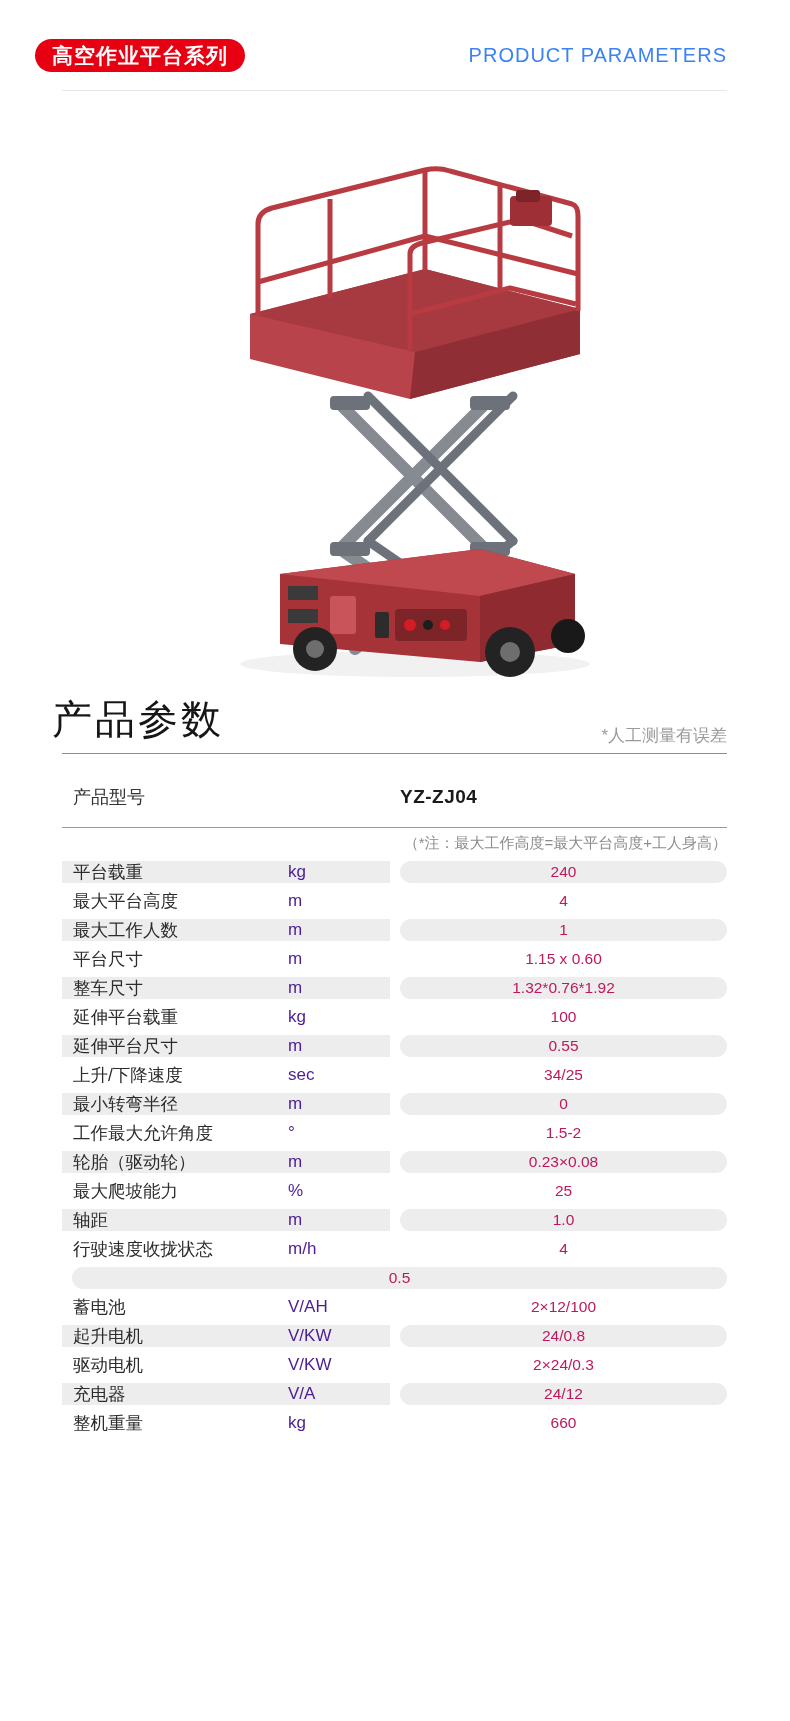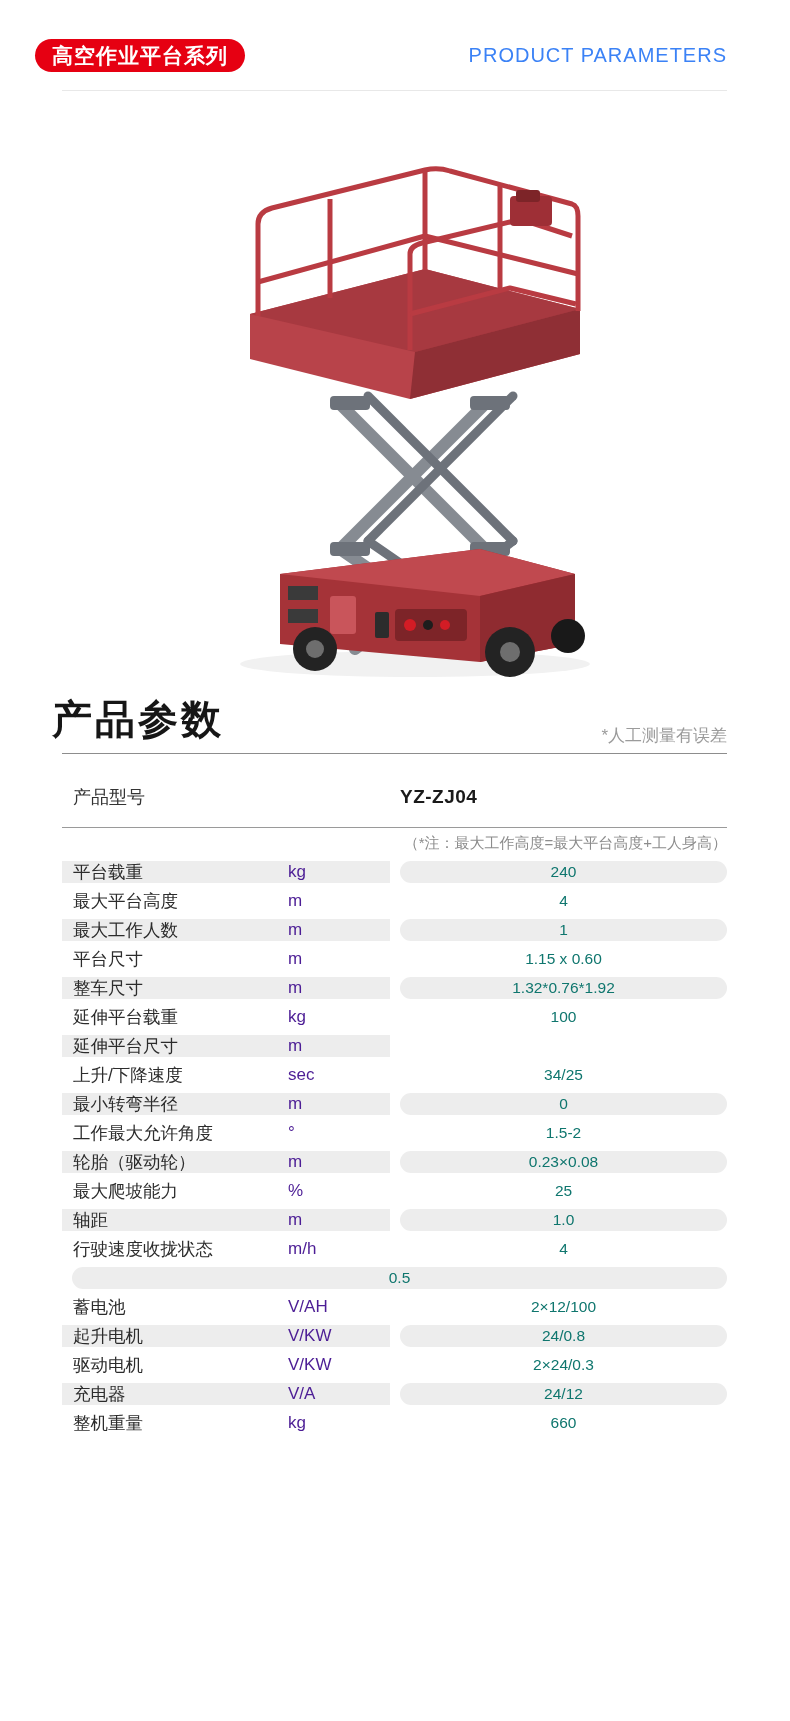--- a/index.html
+++ b/index.html
@@ -12,40 +12,40 @@
     display:flex;justify-content:space-between;align-items:center;text-align:center;}
   .badge{background:#e60012;color:#fff;font-size:21px;font-weight:bold;
     padding:6px 17px;border-radius:19px;line-height:1;letter-spacing:1px;}
   .hdr-right{color:#3b82f6;font-size:20px;letter-spacing:1px;}
   .header-divider{position:absolute;top:90px;left:62px;right:63px;
     border-top:1px solid #e8e8e8;}
   
   .figure-wrap{position:absolute;top:104px;left:0;width:790px;text-align:center;}
   
   .section-title{position:absolute;left:52px;top:692px;font-size:40px;
-    font-weight:bold;color:#161616;letter-spacing:3px;}
+    font-weight:normal;color:#161616;letter-spacing:3px;}
   .measure-note{position:absolute;right:63px;top:724px;color:#9b9b9b;font-size:17px;margin-left:20px;}
   .divider-strong{position:absolute;top:753px;left:62px;right:63px;border-top:1px solid #8d8d8d;}
   .divider-light{position:absolute;top:827px;left:62px;right:63px;border-top:1px solid #9a9a9a;}
   
   .model-row{position:absolute;top:780px;left:62px;width:665px;height:34px;display:flex;}
   .model-row .m-left{width:328px;display:flex;align-items:center;}
   .model-label{padding-left:11px;font-size:18px;color:#333;}
   .model-row .m-right{flex:1;margin-left:10px;display:flex;align-items:center;justify-content:flex-start;}
   .model-value{font-size:19px;font-weight:bold;color:#1a1a1a;letter-spacing:.5px;}
   .table-note{position:absolute;top:834px;right:63px;color:#8c8c8c;font-size:15px;}
   
   .spec-table{position:absolute;top:861px;left:62px;width:665px;}
   .spec-row{display:flex;height:22px;margin-bottom:7px;}
   .cell-left{width:328px;position:relative;display:flex;align-items:center;}
   .spec-label{padding-left:11px;font-size:17.5px;color:#2c2c2c;white-space:nowrap;}
   .spec-unit{position:absolute;left:226px;font-size:17px;color:#4c1d95;}
   .cell-gap{width:10px;}
   .cell-right{flex:1;display:flex;align-items:center;justify-content:center;
-    font-size:15.5px;color:#0f766e;border-radius:16px;}
+    font-size:15.5px;color:#be185d;border-radius:16px;}
   .spec-row.striped .cell-left,.spec-row.striped .cell-right{background:#ededed;}
 </style>
 </head>
 <body>
 
 <div class="header">
   <span class="badge">高空作业平台系列</span>
   <span class="hdr-right">PRODUCT PARAMETERS</span>
 </div>
 <div class="header-divider"></div>
@@ -173,20 +173,21 @@
       </div>
       <div class="cell-gap"></div>
       <div class="cell-right">100</div>
     </div>
     <div class="spec-row striped">
       <div class="cell-left">
         <span class="spec-label">延伸平台尺寸</span>
         <span class="spec-unit">m</span>
       </div>
       <div class="cell-gap"></div>
+      <div class="cell-right">0.55</div>
     </div>
     <div class="spec-row">
       <div class="cell-left">
         <span class="spec-label">上升/下降速度</span>
         <span class="spec-unit">sec</span>
       </div>
       <div class="cell-gap"></div>
       <div class="cell-right">34/25</div>
     </div>
     <div class="spec-row striped">

